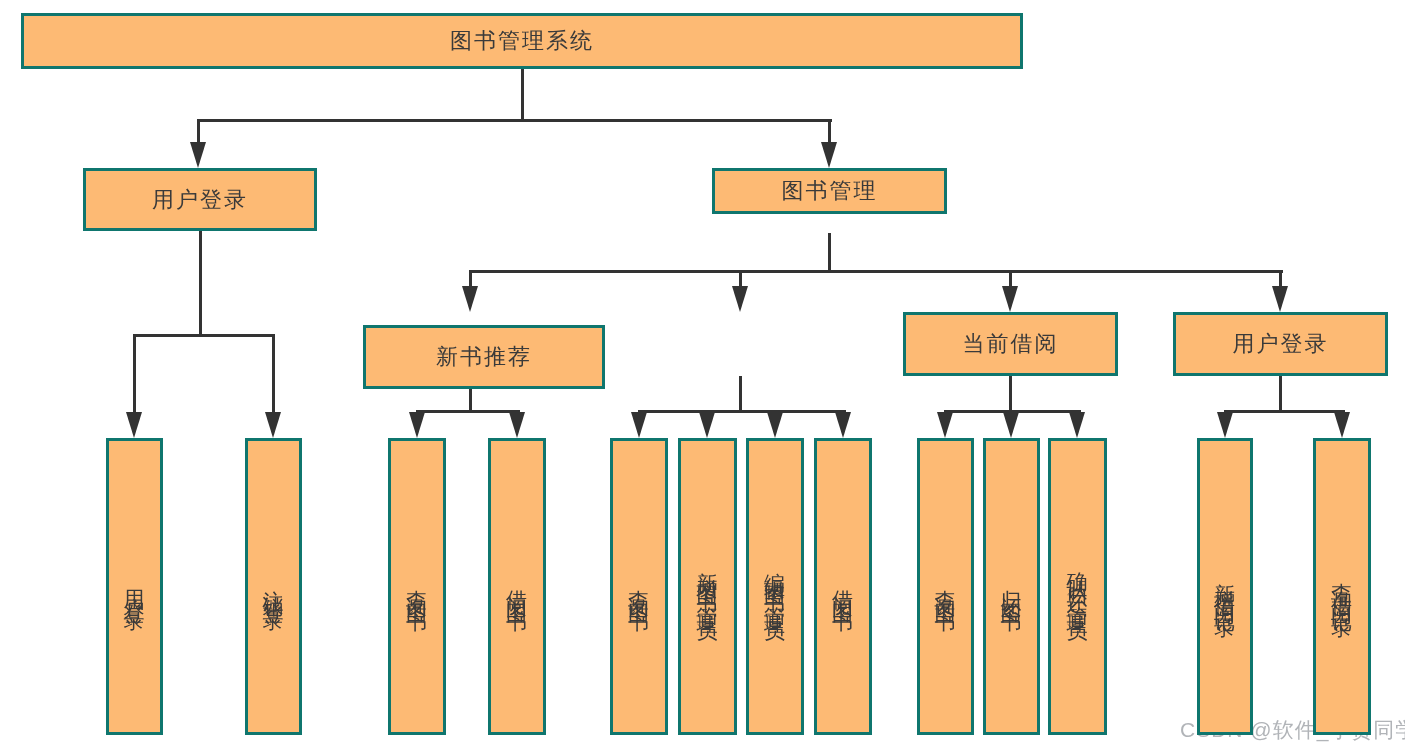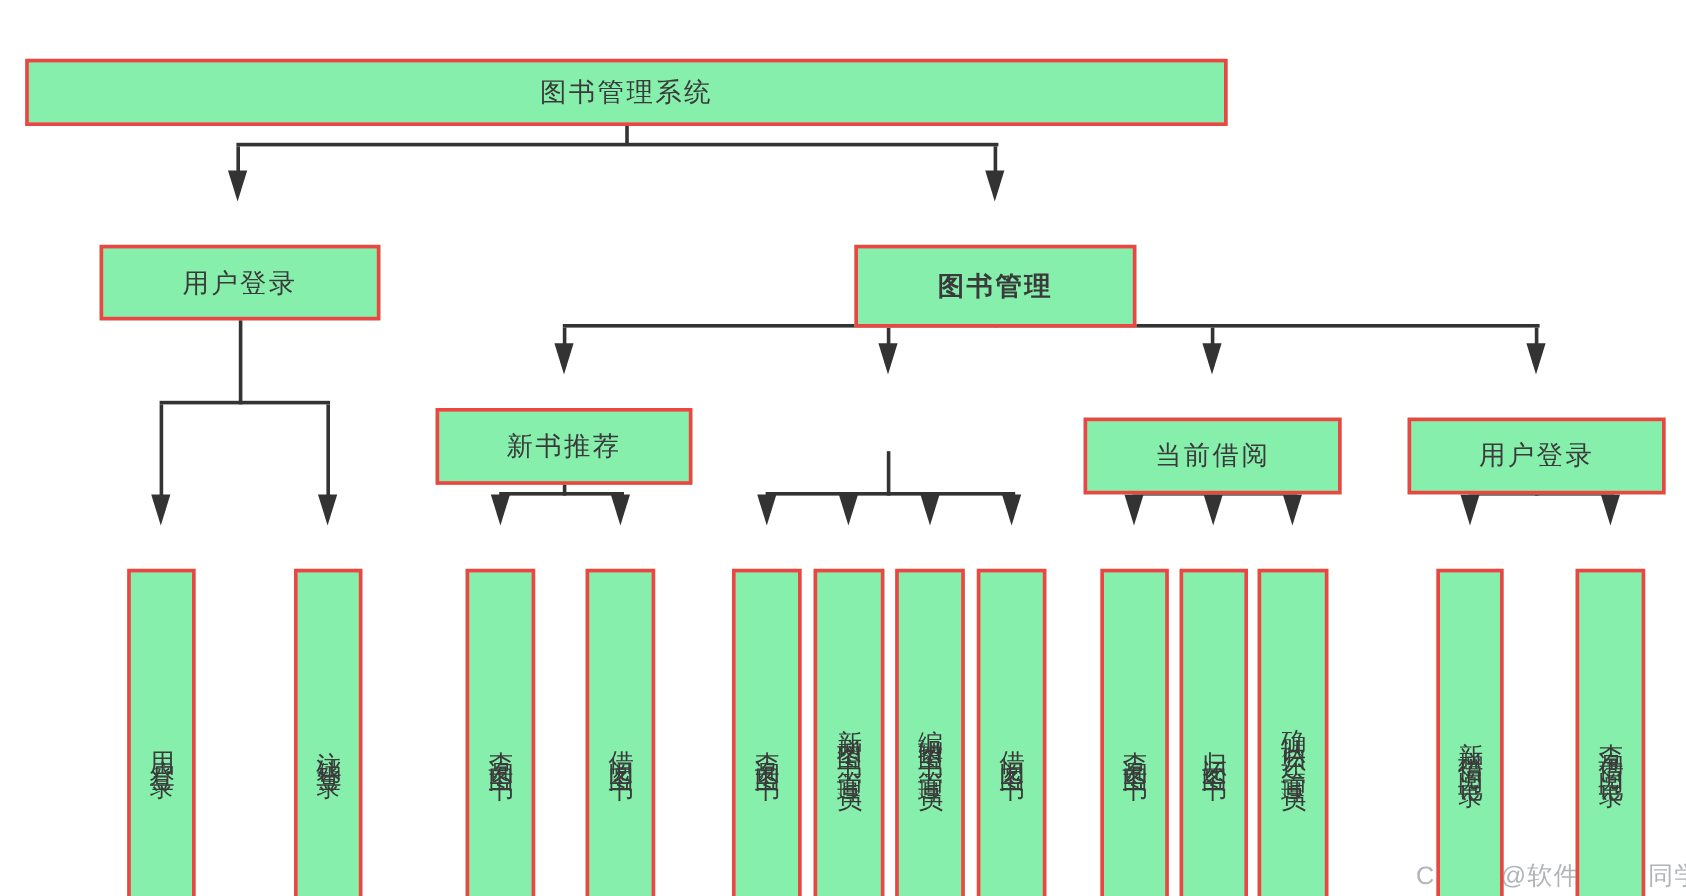--- a/index.html
+++ b/index.html
@@ -5,28 +5,27 @@
   html,body { margin:0; padding:0; background:#ffffff; }
   #stage {
     position:relative;
     width:1405px; height:747px;
     background:#ffffff;
     font-family:"Liberation Sans", sans-serif;
     overflow:hidden;
   }
   .node {
     position:absolute;
-    background:#86efac;
-    border:3px solid #ef4444;
+    background:#fdba74;
+    border:3px solid #0f766e;
     box-sizing:border-box;
     display:flex;
     align-items:center;
     justify-content:center;
     color:#3a3a3a;
-    margin-top:36px;
   }
   .node.h .lbl {
     font-size:22px;
     letter-spacing:2px;
     white-space:nowrap;
   }
   .node.v .lbl {
     writing-mode:vertical-rl;
     text-orientation:mixed;
     font-size:21px;
@@ -98,24 +97,24 @@
     <div class="arrow" style="left: 1003px; top: 412px;"></div>
     <div class="arrow" style="left: 1069px; top: 412px;"></div>
     <div class="arrow" style="left: 1217px; top: 412px;"></div>
     <div class="arrow" style="left: 1334px; top: 412px;"></div>
     <div class="node h" style="left: 21px; top: 13px; width: 1002px; height: 56px;">
       <span class="lbl">图书管理系统</span>
     </div>
     <div class="node h" style="left: 83px; top: 168px; width: 234px; height: 63px;">
       <span class="lbl">用户登录</span>
     </div>
-    <div class="node h" style="left: 712px; top: 168px; width: 235px; height: 69px; font-weight: bold;">
+    <div class="node h" style="left: 712px; top: 168px; width: 235px; height: 46px;">
       <span class="lbl">图书管理</span>
     </div>
-    <div class="node h" style="left: 363px; top: 304px; width: 214px; height: 64px;">
+    <div class="node h" style="left: 363px; top: 325px; width: 242px; height: 64px;">
       <span class="lbl">新书推荐</span>
     </div>
     <div class="node h" style="left: 903px; top: 312px; width: 215px; height: 64px;">
       <span class="lbl">当前借阅</span>
     </div>
     <div class="node h" style="left: 1173px; top: 312px; width: 215px; height: 64px;">
       <span class="lbl">用户登录</span>
     </div>
     <div class="node v" style="left: 106px; top: 438px; width: 57px; height: 297px;">
       <span class="lbl">用户登录</span>

